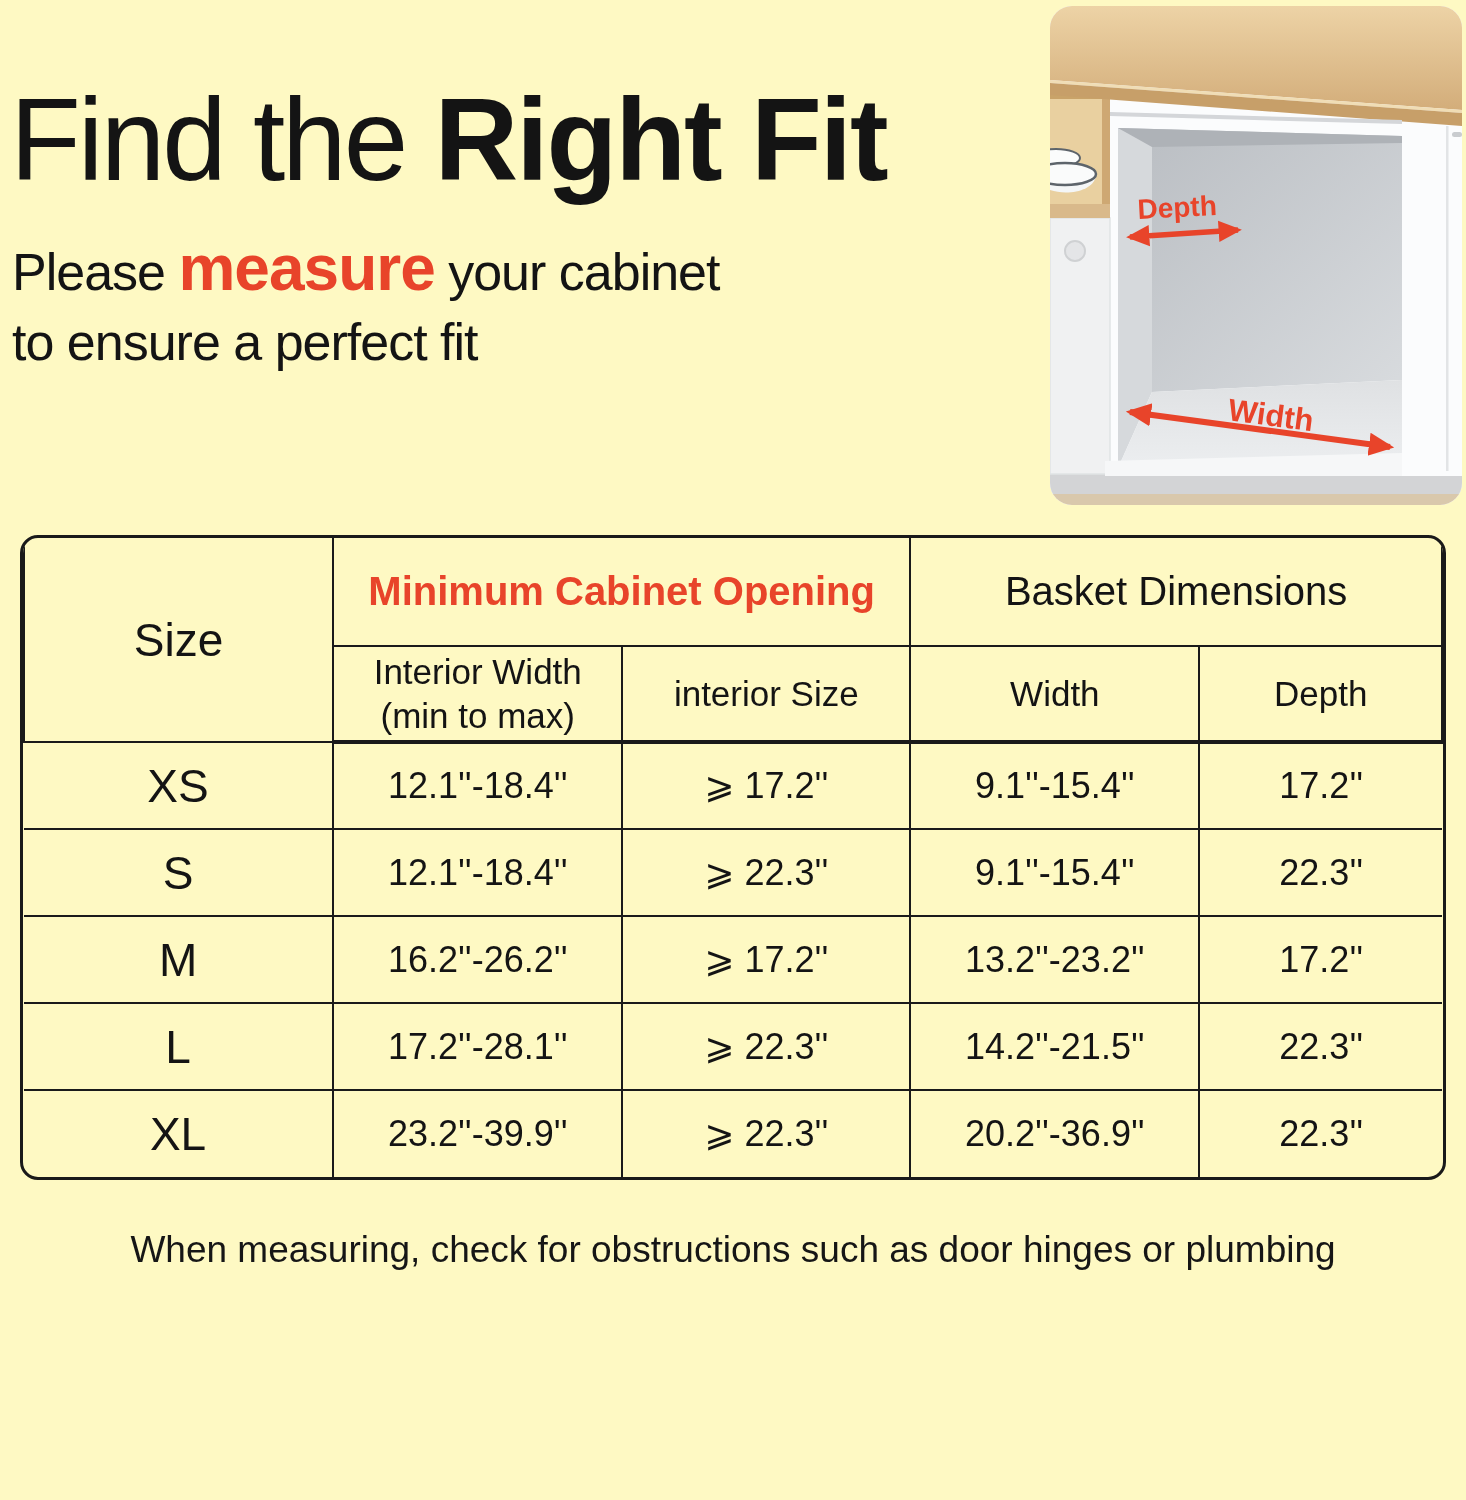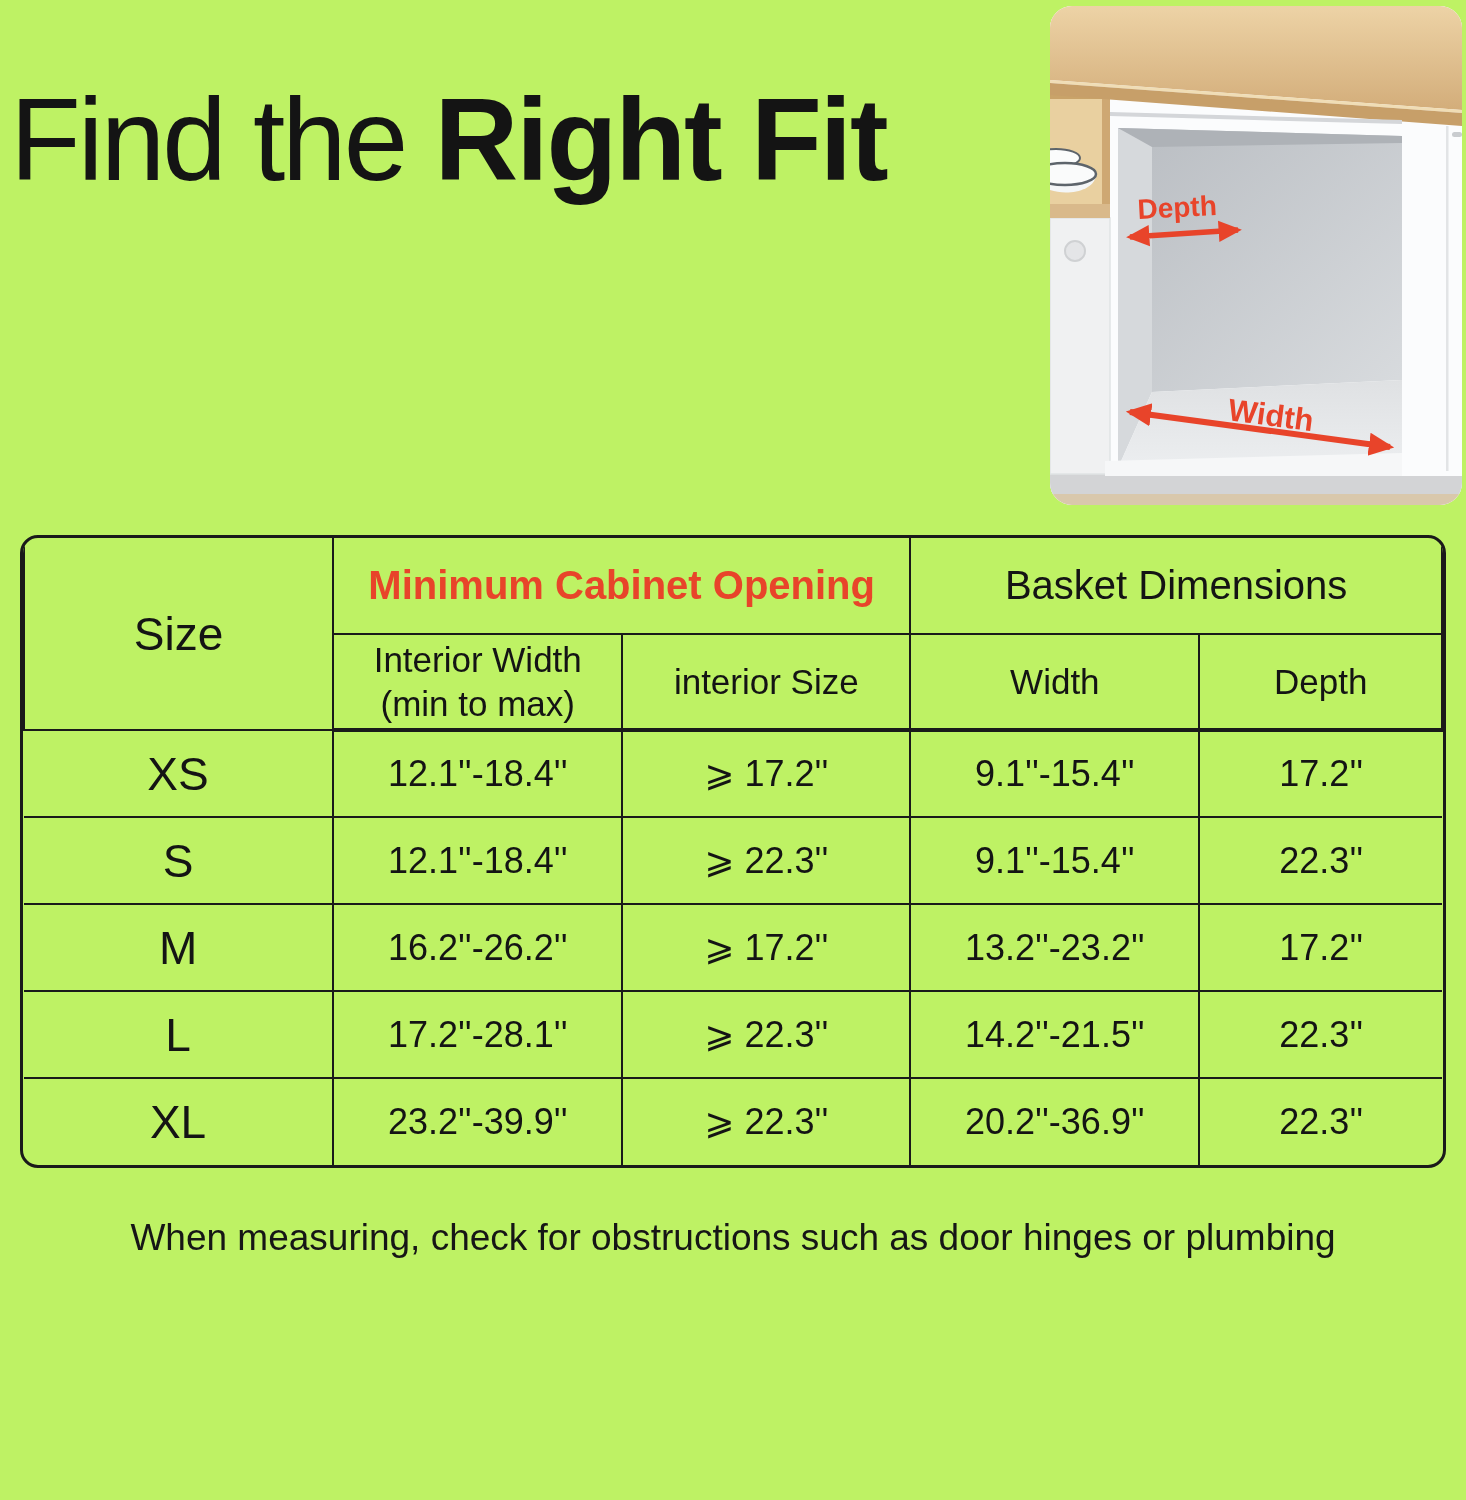--- a/index.html
+++ b/index.html
@@ -1,17 +1,17 @@
 <!DOCTYPE html>
 <html><head>
 <meta charset="utf-8">
 <style>
   html,body { margin:0; padding:0; background:#ffffff; }
   .page {
-    position:relative; width:1466px; height:1500px; background:#bef264;
+    position:relative; width:1466px; height:1500px; background:#fef9c3;
     font-family:"Liberation Sans","DejaVu Sans",sans-serif; color:#141414;
     overflow:hidden;
   }
 
   
   .hero { display:flex; align-items:flex-start; height:505px; padding:0 4px 0 10px; box-sizing:border-box; }
   .hero-text { flex:1; min-width:0; }
   .title { margin:82px 0 0 0; font-size:116px; font-weight:400; letter-spacing:-3px; line-height:1; white-space:nowrap; }
   .title .t-bold { font-weight:800; letter-spacing:-2px; }
   .subtitle { margin:30px 0 0 2px; font-size:52px; line-height:1.27; letter-spacing:-1px; }
@@ -19,21 +19,21 @@
 
   
   .photo { flex:none; width:412px; height:499px; margin-top:6px; border-radius:22px; overflow:hidden; background:#F4F5F6; }
   .photo svg { display:block; width:100%; height:100%; }
   .photo-label { font-family:"Liberation Sans","DejaVu Sans",sans-serif; font-weight:700; fill:#E8442A; }
 
   
   .table-wrap { margin:30px 20px 0 20px; border:3px solid #1A1A1A; border-radius:18px; overflow:hidden; }
   table.size-table { width:100%; border-collapse:collapse; table-layout:fixed; }
   .size-table td { border:2px solid #1A1A1A; text-align:center; vertical-align:middle; padding:0 6px; box-sizing:border-box; }
-  .row-group td { height:96px; border-top:none; }
+  .row-group td { height:108px; border-top:none; }
   .row-sub td   { height:96px; border-bottom:4px solid #1A1A1A; }
   .row-data td  { height:87px; font-size:36px; }
   .corner-cell  { border-left:none; border-bottom:4px solid #1A1A1A; font-size:46px; }
   .group-cell   { font-size:40px; }
   .group-min    { color:#E8442A; font-weight:700; }
   .group-basket { border-right:none;margin-left:28px; }
   .sub-cell     { font-size:35px; line-height:1.25; }
   .sub-pre      { white-space:pre-line; }
   .sub-last     { border-right:none; }
   .row-data td:first-child { border-left:none; font-size:46px; }
@@ -44,20 +44,21 @@
   .footer { margin-top:48px; text-align:center; font-size:37px; line-height:1.18; color:#161616; }
 </style>
 </head>
 <body>
 
 <div class="page">
 
   <div class="hero">
     <div class="hero-text">
       <h1 class="title"><span class="t-reg">Find the </span><span class="t-bold">Right Fit</span></h1>
+      <p class="subtitle"><span>Please </span><span class="hl">measure</span><span> your cabinet</span><br><span>to ensure a perfect fit</span></p>
     </div>
 
     <div class="photo">
       <svg viewBox="0 0 412 499">
         <defs>
           <linearGradient id="wood" x1="0" y1="0" x2="0" y2="1">
             <stop offset="0" stop-color="#EDD3A6"></stop>
               <stop offset="1" stop-color="#D3AD7A"></stop>
           </linearGradient>
           <linearGradient id="back" x1="0" y1="0" x2="1" y2="1">

